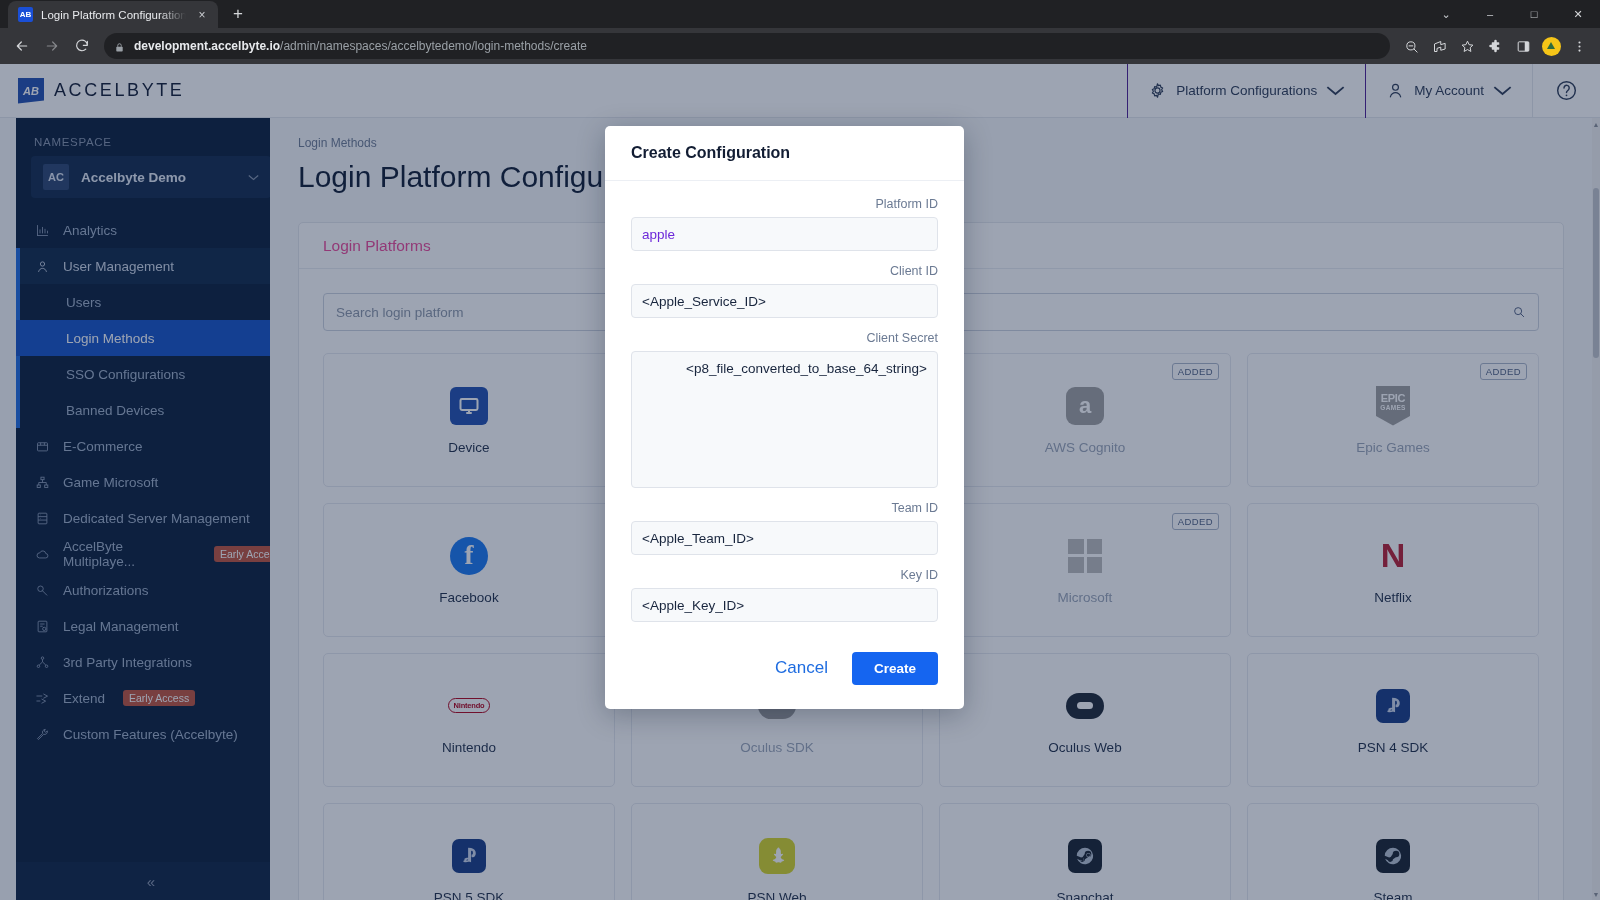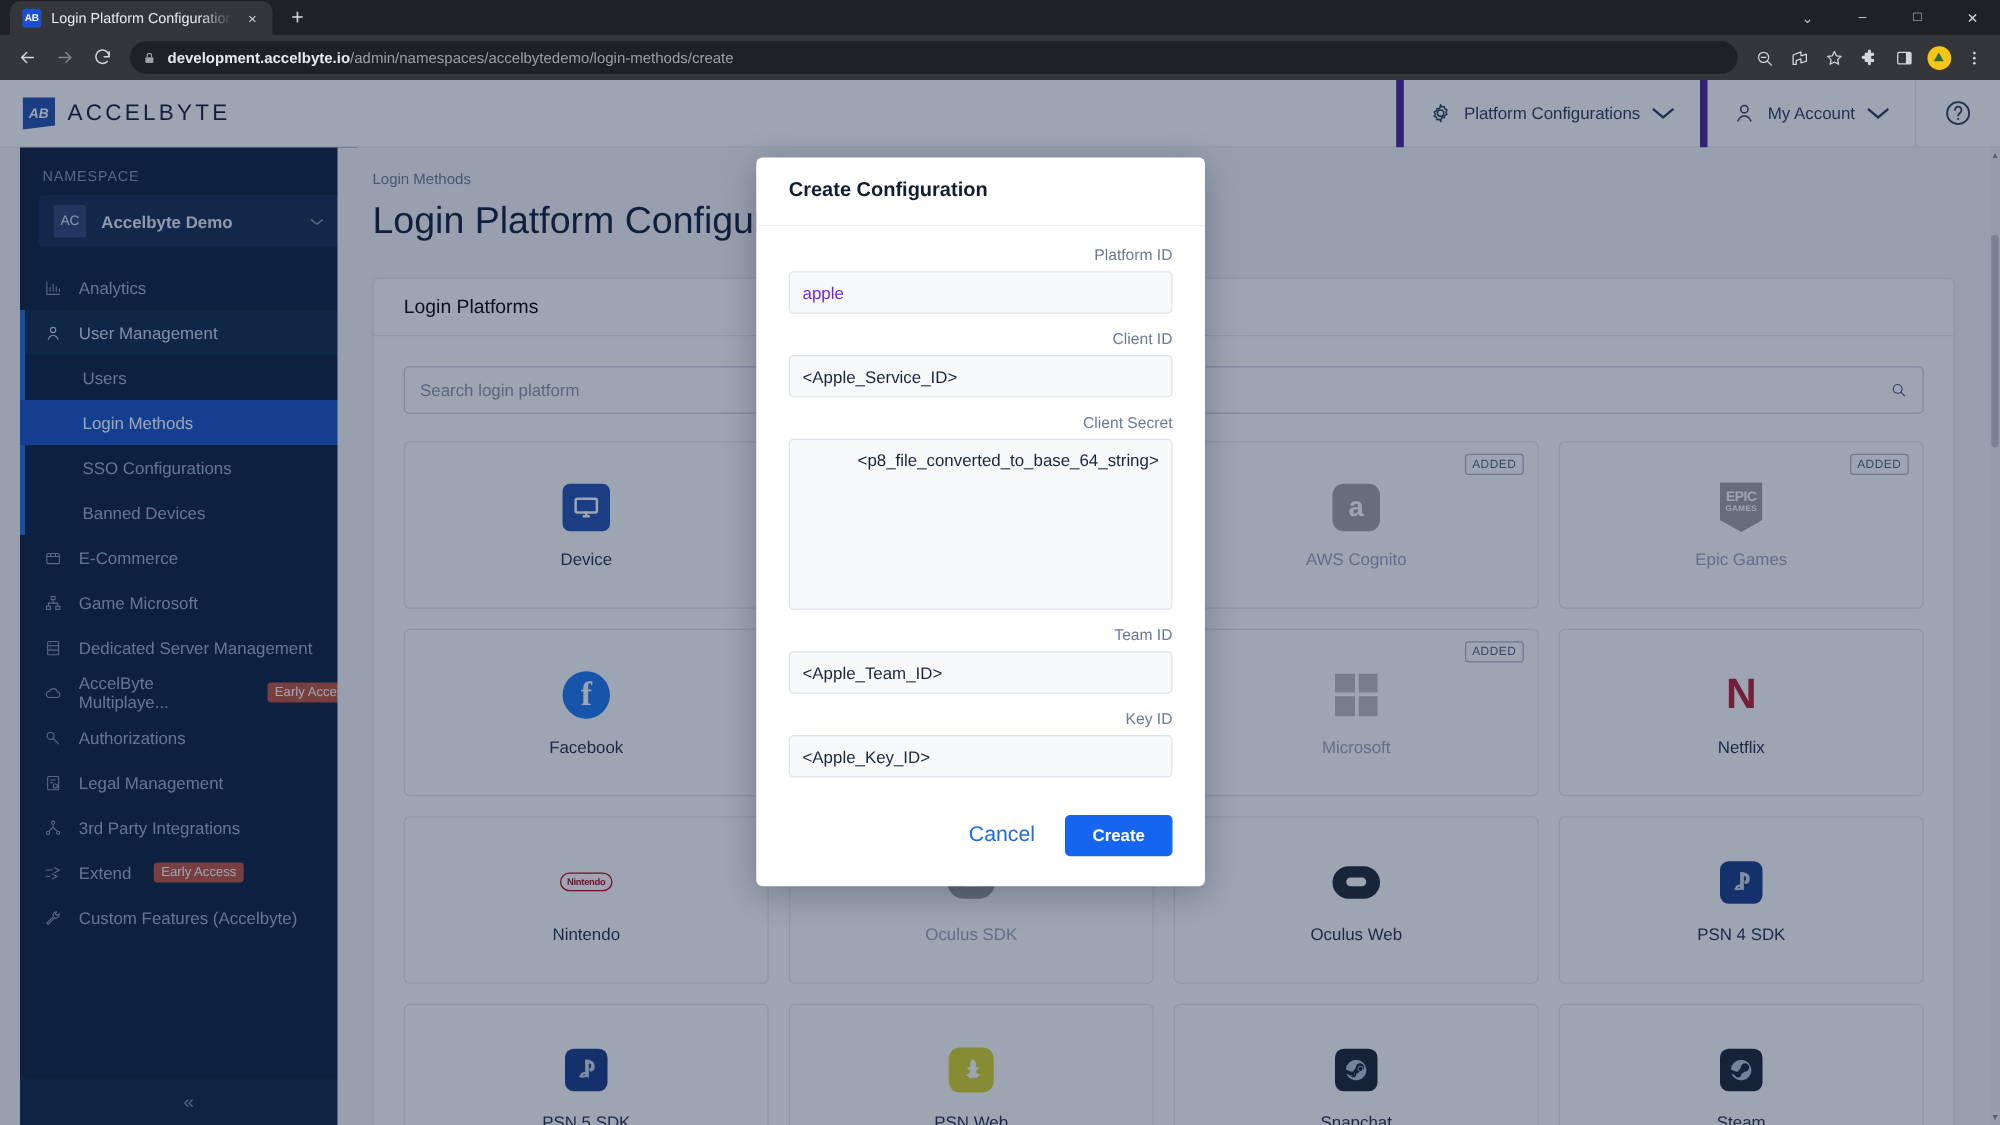--- a/index.html
+++ b/index.html
@@ -99,21 +99,21 @@
   .brand-mark {
     width: 26px; height: 26px; background: #1f4fb0;
     clip-path: polygon(0 0, 100% 0, 100% 88%, 0 100%);
     display: flex; align-items: center; justify-content: center;
     color: #fff; font-size: 11px; font-weight: 700; font-style: italic;
   }
   .brand-text { font-size: 18px; letter-spacing: 2.6px; color: #101b33; font-weight: 400; }
   .topbar-right { margin-left: auto; display: flex; align-items: stretch; height: 54px; }
   .tb-item {
     display: flex; align-items: center; gap: 9px; padding: 0 20px;
-    border-left: 6px solid #4c1d95; color: #2b3a55; font-size: 13.5px;
+    border-left: 1px solid #4c1d95; color: #2b3a55; font-size: 13.5px;
   }
   .tb-item svg { width: 19px; height: 19px; fill: none; stroke: #2b3a55; stroke-width: 1.5; }
   .chev-g { width: 11px; height: 7px; }
   .tb-help { display: flex; align-items: center; padding: 0 22px; border-left: 1px solid #e4e7ec; }
   .tb-help svg { width: 23px; height: 23px; fill: none; stroke: #2b3a55; stroke-width: 1.5; }
 
   
   .sidebar {
     position: absolute; left: 16px; top: 54px; width: 270px; height: 782px;
     background: #071c3a; color: #b9c4d6; overflow: hidden;
@@ -121,21 +121,21 @@
   .ns-label {
     font-size: 11.5px; letter-spacing: 0.7px; color: #8795ad;
     padding: 18px 0 8px 18px;
   }
   .ns-select {
     margin: 0 15px; height: 42px; background: #10294d; border-radius: 4px;
     display: flex; align-items: center; gap: 12px; padding: 0 12px;
   }
   .ns-badge {
     width: 26px; height: 26px; background: #2a4470; color: #dce4f1;
-    font-size: 11px; font-weight: 400; display: flex; align-items: center;
+    font-size: 11px; font-weight: 700; display: flex; align-items: center;
     justify-content: center; border-radius: 2px;
   }
   .ns-name { font-size: 13.5px; font-weight: 700; color: #e4eaf4; flex: 1; }
 
   .nav { margin-top: 14px; }
   .nav-row {
     display: flex; align-items: center; gap: 12px; height: 36px;
     padding-left: 18px; font-size: 13.5px; color: #9fb0c8; position: relative;
   }
   .nav-row .ic { width: 17px; height: 17px; flex-shrink: 0; display: flex; align-items: center; justify-content: center; }
@@ -173,21 +173,21 @@
   .page-title {
     font-size: 30px; color: #0d1b33; font-weight: 400; padding: 10px 0 0 28px;
     white-space: nowrap;
   }
   .card {
     margin: 28px 28px 0 28px; background: #fff; border: 1px solid #e4e7ec;
     border-radius: 5px;
   }
   .card-head {
     height: 46px; display: flex; align-items: center; padding: 0 24px;
-    border-bottom: 1px solid #e9ecf1; font-size: 15.5px; color: #000000;
+    border-bottom: 1px solid #e9ecf1; font-size: 15.5px; color: #ec4899;
   }
   .card-body { padding: 24px; }
   .search-row {
     height: 38px; border: 1px solid #ccd3df; border-radius: 4px;
     display: flex; align-items: center; padding: 0 12px;
   }
   .search-row .ph { font-size: 13.5px; color: #8c97a9; flex: 1; }
   .search-row svg { width: 14px; height: 14px; fill: none; stroke: #4a5costa; stroke: #45557a; stroke-width: 1.6; }
 
   .grid {

